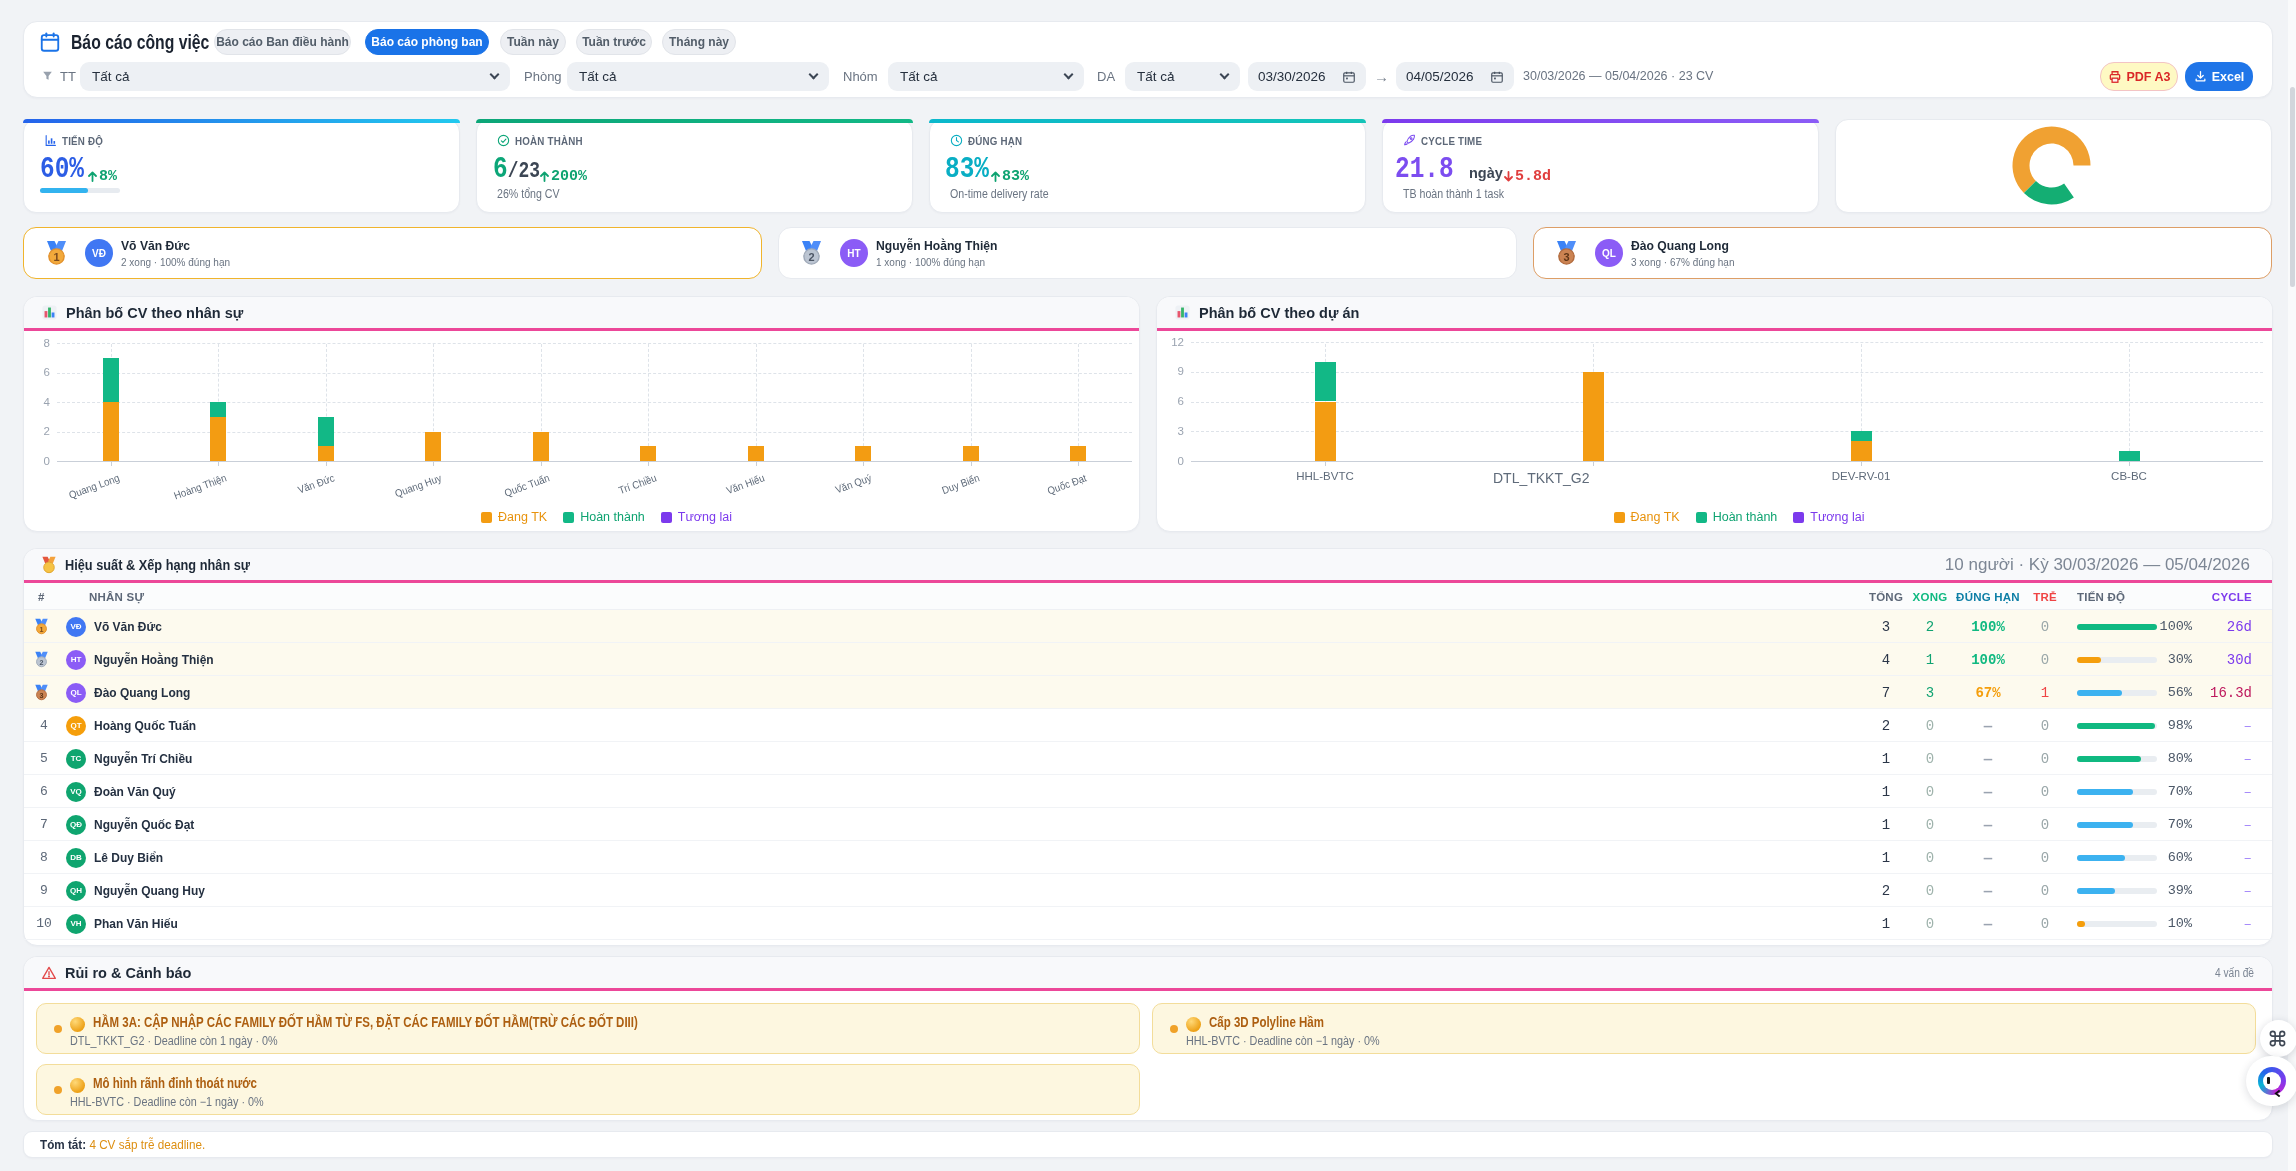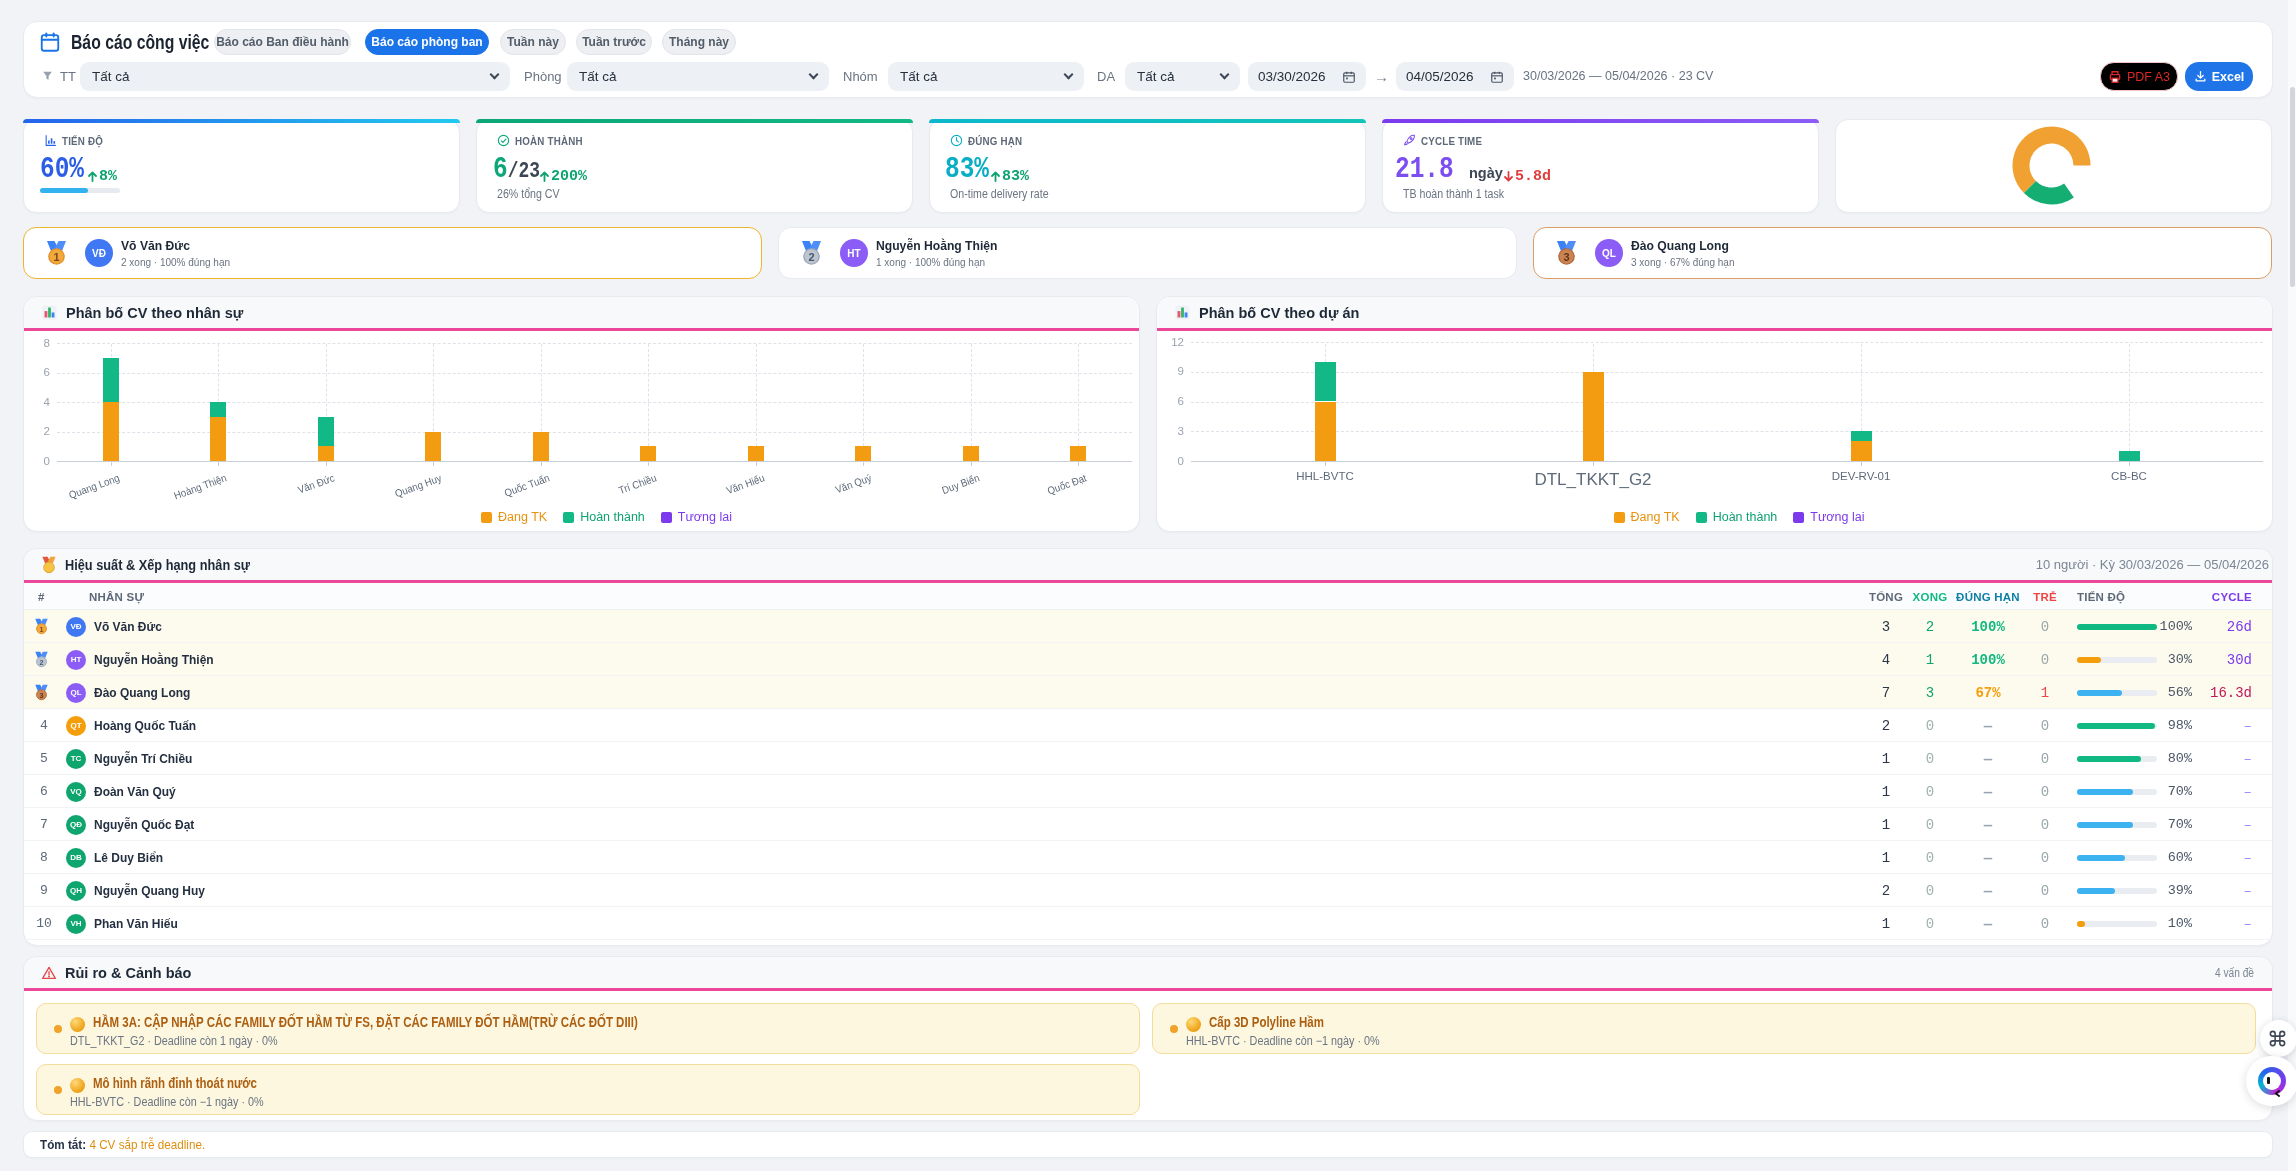--- a/index.html
+++ b/index.html
@@ -82,21 +82,21 @@
     </svg></div>
 <div class="abs" style="left:1374px;top:68px;color:#7a8390;font-size:15px">→</div>
 <div class="date" style="left:1396px;top:62px;width:118px">04/05/2026<svg width="14" height="14" viewBox="0 0 24 24" fill="none" stroke="#4a5462" stroke-width="2">
       <rect x="3" y="5" width="18" height="16" rx="2"></rect>
       <line x1="3" y1="10" x2="21" y2="10"></line>
       <line x1="8" y1="3" x2="8" y2="7"></line>
       <line x1="16" y1="3" x2="16" y2="7"></line>
       <rect x="7" y="13" width="3" height="3" fill="#4a5462" stroke="none"></rect>
     </svg></div>
 <div class="abs" style="left:1523px;top:69px;font-size:12.5px;color:#6a7482">30/03/2026 — 05/04/2026 · 23 CV</div>
-<div class="abs flex" style="left:2100px;top:62px;width:78px;height:29px;background:#000000;border:1px solid #f3c4c4;border-radius:14px;justify-content:center;gap:5px;font-size:12.5px;font-weight:normal;color:#da2727"><svg width="14" height="14" viewBox="0 0 24 24" fill="none" stroke="#da2727" stroke-width="2.2">
+<div class="abs flex" style="left:2100px;top:62px;width:78px;height:29px;background:#fef9c3;border:1px solid #f3c4c4;border-radius:14px;justify-content:center;gap:5px;font-size:12.5px;font-weight:bold;color:#da2727"><svg width="14" height="14" viewBox="0 0 24 24" fill="none" stroke="#da2727" stroke-width="2.2">
       <path d="M7 8V3h10v5"></path>
       <rect x="4" y="8" width="16" height="8" rx="1.5"></rect>
       <rect x="7" y="14" width="10" height="7" fill="#fdf0f0"></rect>
     </svg>PDF A3</div>
 <div class="abs flex" style="left:2185px;top:62px;width:68px;height:29px;background:#1f75e8;border-radius:14px;justify-content:center;gap:5px;font-size:12.5px;font-weight:bold;color:#fff"><svg width="13" height="13" viewBox="0 0 24 24" fill="none" stroke="#fff" stroke-width="2.4" stroke-linecap="round" stroke-linejoin="round">
       <path d="M12 3v11"></path>
       <path d="M7 10l5 5 5-5"></path>
       <path d="M4 17v3h16v-3"></path>
     </svg>Excel</div>
 
@@ -302,21 +302,21 @@
 <div class="ytick" style="left:1154px;top:396.0px">6</div>
 <div class="ytick" style="left:1154px;top:366.2px">9</div>
 <div class="ytick" style="left:1154px;top:336.5px">12</div>
 <div class="glx" style="left:1325.0px;top:344px;height:117px"></div>
 <div class="bar" style="left:1314.5px;top:401.5px;width:21px;height:59.5px;background:#f39c12"></div>
 <div class="bar" style="left:1314.5px;top:361.8px;width:21px;height:39.7px;background:#12b886"></div>
 <div class="xlab" style="left:1225.0px;top:470px;width:200px;text-align:center;font-size:11.5px">HHL-BVTC</div>
 <div class="abs" style="left:1325.0px;top:461px;width:1px;height:5px;background:#c9cfd8"></div>
 <div class="glx" style="left:1593.0px;top:344px;height:117px"></div>
 <div class="bar" style="left:1582.5px;top:371.7px;width:21px;height:89.3px;background:#f39c12"></div>
-<div class="xlab" style="left:1493.0px;top:470px;width:200px;text-align:center;font-size:17px">DTL_TKKT_G2</div>
+<div class="xlab" style="left:1493.0px;top:470px;width:200px;text-align:left;font-size:14px">DTL_TKKT_G2</div>
 <div class="abs" style="left:1593.0px;top:461px;width:1px;height:5px;background:#c9cfd8"></div>
 <div class="glx" style="left:1861.0px;top:344px;height:117px"></div>
 <div class="bar" style="left:1850.5px;top:441.2px;width:21px;height:19.8px;background:#f39c12"></div>
 <div class="bar" style="left:1850.5px;top:431.2px;width:21px;height:9.9px;background:#12b886"></div>
 <div class="xlab" style="left:1761.0px;top:470px;width:200px;text-align:center;font-size:11.5px">DEV-RV-01</div>
 <div class="abs" style="left:1861.0px;top:461px;width:1px;height:5px;background:#c9cfd8"></div>
 <div class="glx" style="left:2129.0px;top:344px;height:117px"></div>
 <div class="bar" style="left:2118.5px;top:451.1px;width:21px;height:9.9px;background:#12b886"></div>
 <div class="xlab" style="left:2029.0px;top:470px;width:200px;text-align:center;font-size:11.5px">CB-BC</div>
 <div class="abs" style="left:2129.0px;top:461px;width:1px;height:5px;background:#c9cfd8"></div>
@@ -335,21 +335,21 @@
     </span>
   </div>
 <div class="card" style="left:23px;top:548px;width:2250px;height:398px"></div>
 <div class="chead" style="left:24px;top:549px;width:2248px;font-size:14.5px;border-radius:13px 13px 0 0">
     <svg width="16" height="18" viewBox="0 0 23 26">
       <path d="M2 1 L9.5 1 L13 8 L6 11 Z" fill="#e4573d"></path>
       <path d="M21 1 L13.5 1 L10 8 L17 11 Z" fill="#f4a23c"></path>
       <circle cx="11.5" cy="16.5" r="7.6" fill="#f6c344" stroke="#e0a52e" stroke-width="1.4"></circle>
     </svg>
     <span style="display:inline-block;transform:scaleX(.88);transform-origin:0 50%;white-space:nowrap">Hiệu suất &amp; Xếp hạng nhân sự</span>
-    <span style="margin-left:auto;margin-right:3px;font-size:13px;font-weight:normal;color:#7c8694">10 người · Kỳ 30/03/2026 — 05/04/2026</span>
+    <span style="margin-left:auto;margin-right:22px;font-size:17px;font-weight:normal;color:#7c8694">10 người · Kỳ 30/03/2026 — 05/04/2026</span>
   </div>
 <div class="abs" style="left:24px;top:583px;width:2248px;height:27px;background:#fbfcfd;border-bottom:1px solid #eef0f4"></div>
 <div class="th" style="left:38px;top:591px">#</div>
 <div class="th" style="left:89px;top:591px">NHÂN SỰ</div>
 <div class="th" style="left:1862px;top:591px;width:48px;text-align:center">TỔNG</div>
 <div class="th" style="left:1906px;top:591px;width:48px;text-align:center;color:#10b981">XONG</div>
 <div class="th" style="left:1953px;top:591px;width:70px;text-align:center;color:#0e7fa6">ĐÚNG HẠN</div>
 <div class="th" style="left:2030px;top:591px;width:30px;text-align:center;color:#ef4444">TRỄ</div>
 <div class="th" style="left:2077px;top:591px">TIẾN ĐỘ</div>
 <div class="th" style="left:2200px;top:591px;width:52px;text-align:right;color:#7c3aed">CYCLE</div>

